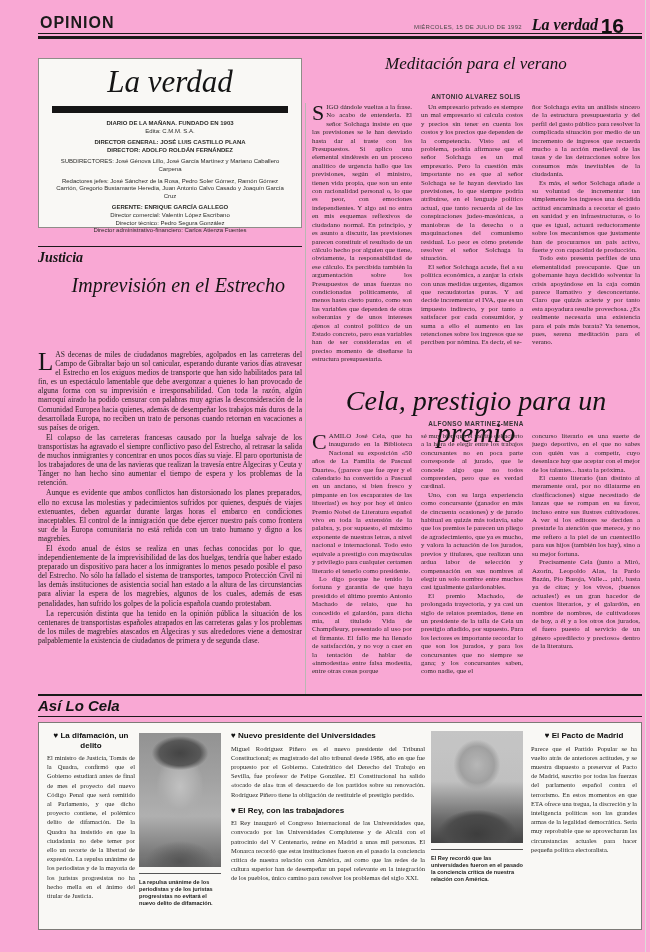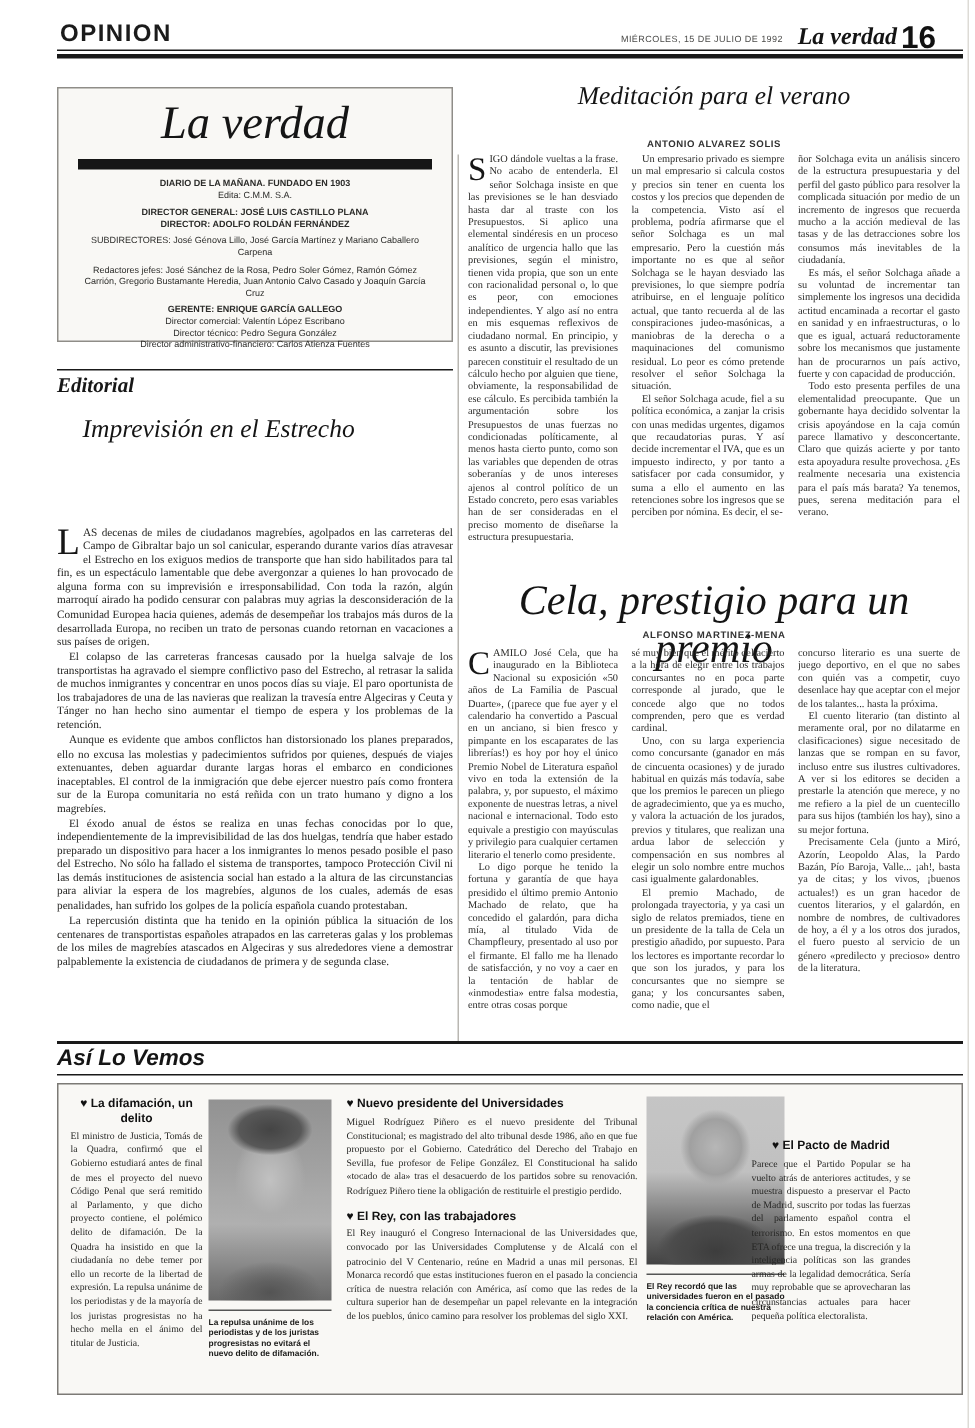--- a/index.html
+++ b/index.html
@@ -1,19 +1,19 @@
 <!DOCTYPE html>
 <html lang="es"><head>
 <meta charset="utf-8">
 <style>
   html,body{margin:0;padding:0;}
   body{background:#e9e8e4;}
   #page{
     position:relative;width:650px;height:952px;margin:0 auto;
-    background:#ffffff;color:#1d1d1b;overflow:hidden;
+    background:#f9a8d4;color:#1d1d1b;overflow:hidden;
     font-family:"Liberation Serif",serif;
   }
   
   .section-label{position:absolute;left:40px;top:14px;font-family:"Liberation Sans",sans-serif;
     font-weight:bold;font-size:16px;letter-spacing:1px;color:#1b1b1b;}
   .edition-date{position:absolute;right:128px;top:24px;font-family:"Liberation Sans",sans-serif;
     font-size:6px;color:#4a4a48;letter-spacing:.3px;}
   .paper-logo{position:absolute;right:52px;top:16px;font-family:"Liberation Serif",serif;
     font-style:italic;font-weight:bold;font-size:16px;color:#141414;}
   .page-number{position:absolute;right:26px;top:14px;font-family:"Liberation Sans",sans-serif;
@@ -24,22 +24,22 @@
     background:#f9f8f5;text-align:center;box-sizing:border-box;padding-top:5px;}
   .mh-title{font-style:italic;font-size:31px;line-height:36px;color:#151515;}
   .mh-bar{height:7px;background:#161616;margin:6px 13px 7px 13px;}
   .mh-line{font-family:"Liberation Sans",sans-serif;font-size:6px;line-height:7.6px;color:#2c2c2a;
     padding:0 14px;}
   .mh-line.b{font-weight:bold;}
   .mh-line.sp{margin-top:4px;}
   
   .ed-rule{left:38px;top:246px;width:264px;height:1px;}
   .ed-label{position:absolute;left:38px;top:250px;font-style:italic;font-weight:bold;font-size:14px;color:#161616;}
-  .ed-headline{position:absolute;left:55px;top:272px;width:230px;text-align:left;
-    font-style:italic;font-size:17px;line-height:27px;color:#141414;}
+  .ed-headline{position:absolute;left:55px;top:272px;width:230px;text-align:right;
+    font-style:italic;font-size:20px;line-height:27px;color:#141414;}
   .ed-body{position:absolute;left:38px;top:350px;width:264px;height:308px;overflow:hidden;
     font-size:7.5px;line-height:9.1px;text-align:justify;color:#262624;}
   .ed-body p{margin:0 0 1px 0;text-indent:8px;}
   .ed-body p.first{text-indent:0;}
   .dc{float:left;font-size:25px;line-height:22px;padding:1px 2px 0 0;font-style:normal;color:#161616;}
   
   .med-headline{position:absolute;left:312px;top:54px;width:328px;text-align:center;
     font-style:italic;font-size:17px;color:#141414;}
   .byline{position:absolute;font-family:"Liberation Sans",sans-serif;font-weight:bold;
     font-size:6.4px;letter-spacing:.4px;color:#333;text-align:center;}
@@ -99,21 +99,21 @@
     <div class="mh-line b">DIRECTOR: ADOLFO ROLDÁN FERNÁNDEZ</div>
     <div class="mh-line sp">SUBDIRECTORES: José Génova Lillo, José García Martínez y Mariano Caballero Carpena</div>
     <div class="mh-line sp">Redactores jefes: José Sánchez de la Rosa, Pedro Soler Gómez, Ramón Gómez Carrión, Gregorio Bustamante Heredia, Juan Antonio Calvo Casado y Joaquín García Cruz</div>
     <div class="mh-line b sp">GERENTE: ENRIQUE GARCÍA GALLEGO</div>
     <div class="mh-line">Director comercial: Valentín López Escribano</div>
     <div class="mh-line">Director técnico: Pedro Segura González</div>
     <div class="mh-line">Director administrativo-financiero: Carlos Atienza Fuentes</div>
   </div>
 
   <div class="rule ed-rule"></div>
-  <div class="ed-label">Editorial</div>
+  <div class="ed-label">Justicia</div>
   <div class="ed-headline">Imprevisión en el Estrecho</div>
   <div class="ed-body">
     <p class="first"><span class="dc">L</span><span>AS decenas de miles de ciudadanos magrebíes, agolpados en las carreteras del Campo de Gibraltar bajo un sol canicular, esperando durante varios días atravesar el Estrecho en los exiguos medios de transporte que han sido habilitados para tal fin, es un espectáculo lamentable que debe avergonzar a quienes lo han provocado de alguna forma con su imprevisión e irresponsabilidad. Con toda la razón, algún marroquí airado ha podido censurar con palabras muy agrias la desconsideración de la Comunidad Europea hacia quienes, además de desempeñar los trabajos más duros de la desarrollada Europa, no reciben un trato de personas cuando retornan en vacaciones a sus países de origen.</span></p>
     <p><span>El colapso de las carreteras francesas causado por la huelga salvaje de los transportistas ha agravado el siempre conflictivo paso del Estrecho, al retrasar la salida de muchos inmigrantes y concentrar en unos pocos días su viaje. El paro oportunista de los trabajadores de una de las navieras que realizan la travesía entre Algeciras y Ceuta y Tánger no han hecho sino aumentar el tiempo de espera y los problemas de la retención.</span></p>
     <p><span>Aunque es evidente que ambos conflictos han distorsionado los planes preparados, ello no excusa las molestias y padecimientos sufridos por quienes, después de viajes extenuantes, deben aguardar durante largas horas el embarco en condiciones inaceptables. El control de la inmigración que debe ejercer nuestro país como frontera sur de la Europa comunitaria no está reñida con un trato humano y digno a los magrebíes.</span></p>
     <p><span>El éxodo anual de éstos se realiza en unas fechas conocidas por lo que, independientemente de la imprevisibilidad de las dos huelgas, tendría que haber estado preparado un dispositivo para hacer a los inmigrantes lo menos pesado posible el paso del Estrecho. No sólo ha fallado el sistema de transportes, tampoco Protección Civil ni las demás instituciones de asistencia social han estado a la altura de las circunstancias para aliviar la espera de los magrebíes, algunos de los cuales, además de esas penalidades, han sufrido los golpes de la policía española cuando protestaban.</span></p>
     <p><span>La repercusión distinta que ha tenido en la opinión pública la situación de los centenares de transportistas españoles atrapados en las carreteras galas y los problemas de los miles de magrebíes atascados en Algeciras y sus alrededores viene a demostrar palpablemente la existencia de ciudadanos de primera y de segunda clase.</span></p>
   </div>
 
   <div class="vrule" style="left:305px;top:103px;height:592px;"></div>
@@ -144,21 +144,21 @@
     <p><span>Uno, con su larga experiencia como concursante (ganador en más de cincuenta ocasiones) y de jurado habitual en quizás más todavía, sabe que los premios le parecen un pliego de agradecimiento, que ya es mucho, y valora la actuación de los jurados, previos y titulares, que realizan una ardua labor de selección y compensación en sus nombres al elegir un solo nombre entre muchos casi igualmente galardonables.</span></p>
     <p><span>El premio Machado, de prolongada trayectoria, y ya casi un siglo de relatos premiados, tiene en un presidente de la talla de Cela un prestigio añadido, por supuesto. Para los lectores es importante recordar lo que son los jurados, y para los concursantes que no siempre se gana; y los concursantes saben, como nadie, que el</span></p>
   </div>
   <div class="col" style="left:532px;top:432px;width:108px;height:262px;">
     <p class="np"><span>concurso literario es una suerte de juego deportivo, en el que no sabes con quién vas a competir, cuyo desenlace hay que aceptar con el mejor de los talantes... hasta la próxima.</span></p>
     <p><span>El cuento literario (tan distinto al meramente oral, por no dilatarme en clasificaciones) sigue necesitado de lanzas que se rompan en su favor, incluso entre sus ilustres cultivadores. A ver si los editores se deciden a prestarle la atención que merece, y no me refiero a la piel de un cuentecillo para sus hijos (también los hay), sino a su mejor fortuna.</span></p>
     <p><span>Precisamente Cela (junto a Miró, Azorín, Leopoldo Alas, la Pardo Bazán, Pío Baroja, Valle... ¡ah!, basta ya de citas; y los vivos, ¡buenos actuales!) es un gran hacedor de cuentos literarios, y el galardón, en nombre de nombres, de cultivadores de hoy, a él y a los otros dos jurados, el fuero puesto al servicio de un género «predilecto y precioso» dentro de la literatura.</span></p>
   </div>
 
   <div class="rule" style="left:38px;top:694px;width:604px;height:2px;"></div>
-  <div class="asi-header">Así Lo Vemos</div>
+  <div class="asi-header">Así Lo Cela</div>
   <div class="rule" style="left:38px;top:716px;width:604px;height:1px;"></div>
 
   <div class="asi-box">
 
     <div class="item" style="left:8px;top:8px;width:88px;height:190px;overflow:hidden;">
       <div class="asi-title" style="text-align:center;">
         <span class="heart">♥</span>
         <span>La difamación, un delito</span>
       </div>
       <div class="asi-body">El ministro de Justicia, Tomás de la Quadra, confirmó que el Gobierno estudiará antes de final de mes el proyecto del nuevo Código Penal que será remitido al Parlamento, y que dicho proyecto contiene, el polémico delito de difamación. De la Quadra ha insistido en que la ciudadanía no debe temer por ello un recorte de la libertad de expresión. La repulsa unánime de los periodistas y de la mayoría de los juristas progresistas no ha hecho mella en el ánimo del titular de Justicia.</div>
@@ -178,21 +178,21 @@
         <span class="heart">♥</span>
         <span>El Rey, con las trabajadores</span>
       </div>
       <div class="asi-body">El Rey inauguró el Congreso Internacional de las Universidades que, convocado por las Universidades Complutense y de Alcalá con el patrocinio del V Centenario, reúne en Madrid a unas mil personas. El Monarca recordó que estas instituciones fueron en el pasado la conciencia crítica de nuestra relación con América, así como que las redes de la cultura superior han de desempeñar un papel relevante en la integración de los pueblos, único camino para resolver los problemas del siglo XXI.</div>
     </div>
 
     <div class="photo photo2"></div>
     <div class="cap-rule" style="left:392px;top:126px;width:92px;"></div>
     <div class="caption" style="left:392px;top:132px;width:92px;">El Rey recordó que las universidades fueron en el pasado la conciencia crítica de nuestra relación con América.</div>
 
-    <div class="item" style="left:462px;top:8px;width:106px;height:190px;overflow:hidden;margin-top:28px;">
+    <div class="item" style="left:492px;top:8px;width:106px;height:190px;overflow:hidden;">
       <div class="asi-title" style="text-align:center;">
         <span class="heart">♥</span>
         <span>El Pacto de Madrid</span>
       </div>
       <div class="asi-body">Parece que el Partido Popular se ha vuelto atrás de anteriores actitudes, y se muestra dispuesto a preservar el Pacto de Madrid, suscrito por todas las fuerzas del parlamento español contra el terrorismo. En estos momentos en que ETA ofrece una tregua, la discreción y la inteligencia políticas son las grandes armas de la legalidad democrática. Sería muy reprobable que se aprovecharan las circunstancias actuales para hacer pequeña política electoralista.</div>
     </div>
 
   </div>
 
 </div>

